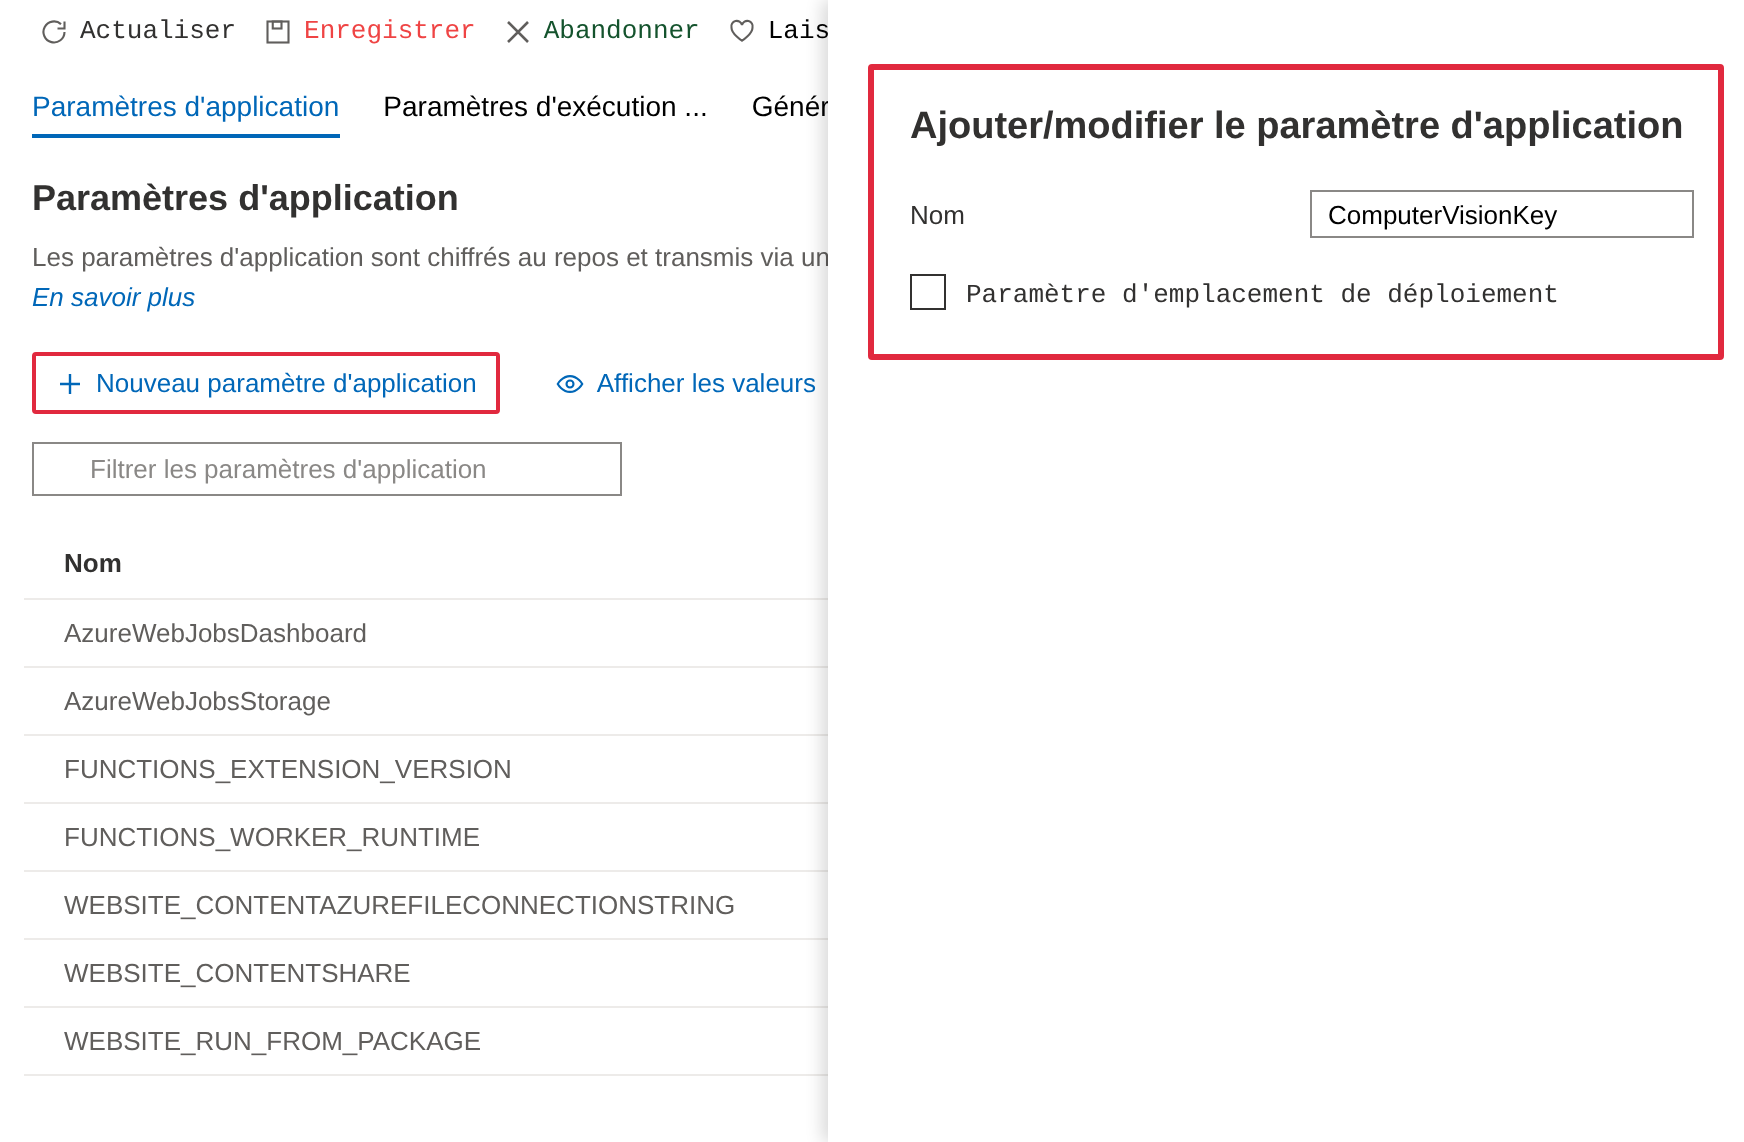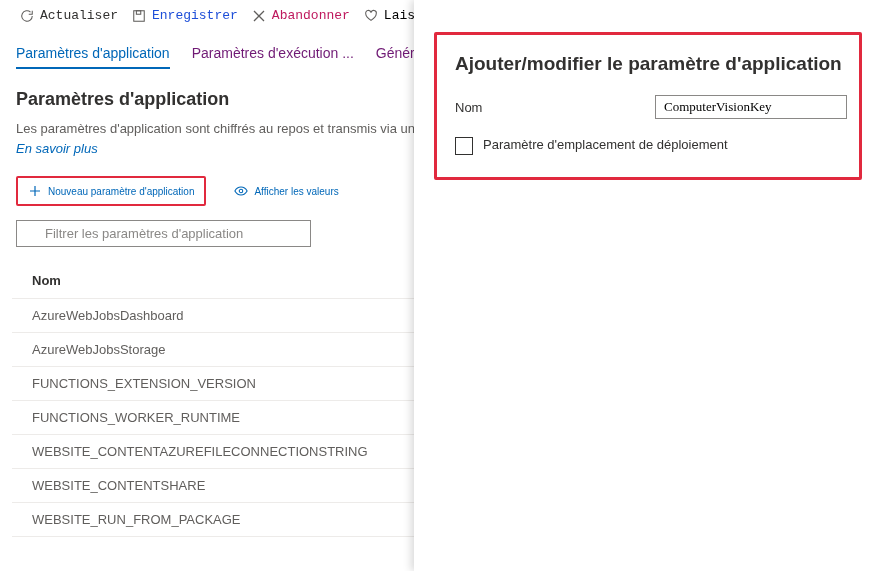--- a/index.html
+++ b/index.html
@@ -37,21 +37,21 @@
     height: 14px;
     color: #605e5c;
   }
   .tabs {
     display: flex;
     gap: 22px;
     padding: 14px 16px 0 16px;
     font-size: 14px;
   }
   .tab {
-    color: #701a75;
+    color: #000000;
     cursor: pointer;
     padding-bottom: 6px;
   }
   .tab.active {
     color: #0067b8;
     border-bottom: 2px solid #0067b8;
     font-weight: 400;
   }
   .section-title {
     font-size: 18px;
@@ -77,21 +77,21 @@
     align-items: center;
     gap: 18px;
     padding: 18px 16px 10px 16px;
   }
   .btn-outline {
     display: inline-flex;
     align-items: center;
     gap: 6px;
     color: #0067b8;
     cursor: pointer;
-    font-size: 10px;
+    font-size: 13px;
     padding: 6px 10px;
   }
   .highlight-red {
     border: 2px solid #e1293e;
     border-radius: 2px;
   }
   .filter-wrap {
     padding: 4px 16px 0 16px;
   }
   .filter-input {
@@ -161,33 +161,34 @@
   .form-label {
     width: 200px;
     font-size: 13px;
     color: #323130;
   }
   .form-input {
     flex: 1;
     border: 1px solid #8a8886;
     padding: 4px 8px;
     font-size: 13px;
-    font-family: Liberation Serif, serif;
+    font-family: Liberation Sans, sans-serif;
     height: 24px;
     min-width: 0;
   }
   .form-input.focused {
     border: 1px solid #0067b8;
     outline: 1px solid #0067b8;
   }
   .chk-row {
     display: flex;
-    align-items: flex-start;
+    align-items: flex-end;
     gap: 10px;
     margin-top: 6px;
+    font-family: Liberation Mono, monospace;
   }
   .chk {
     width: 18px;
     height: 18px;
     border: 1px solid #323130;
     background: #fff;
     display: inline-block;
   }
   input[type=text] { outline: none; }
   ::placeholder { color: #8a8886; }
@@ -197,30 +198,30 @@
 
 <div class="toolbar">
   <div class="toolbar-item">
     <span class="icon">
       <svg width="14" height="14" viewBox="0 0 16 16" fill="none" stroke="currentColor" stroke-width="1.2">
           <path d="M14 8a6 6 0 1 1-2-4.5M14 2v4h-4"></path>
         </svg>
     </span>
     <span>Actualiser</span>
   </div>
-  <div class="toolbar-item" style="color:#1d4ed8">
+  <div class="toolbar-item" style="color:#ef4444">
     <span class="icon">
       <svg width="14" height="14" viewBox="0 0 16 16" fill="none" stroke="currentColor" stroke-width="1.2">
           <rect x="2" y="2" width="12" height="12"></rect>
           <rect x="5" y="2" width="5" height="4"></rect>
         </svg>
     </span>
     <span>Enregistrer</span>
   </div>
-  <div class="toolbar-item" style="color:#be185d">
+  <div class="toolbar-item" style="color:#14532d">
     <span class="icon">
       <svg width="12" height="12" viewBox="0 0 12 12" stroke="currentColor" stroke-width="1.3">
           <path d="M1 1l10 10M11 1L1 11"></path>
         </svg>
     </span>
     <span>Abandonner</span>
   </div>
   <div class="toolbar-item" style="color:#000000">
     <span class="icon">
       <svg width="14" height="14" viewBox="0 0 16 16" fill="none" stroke="currentColor" stroke-width="1.2">

